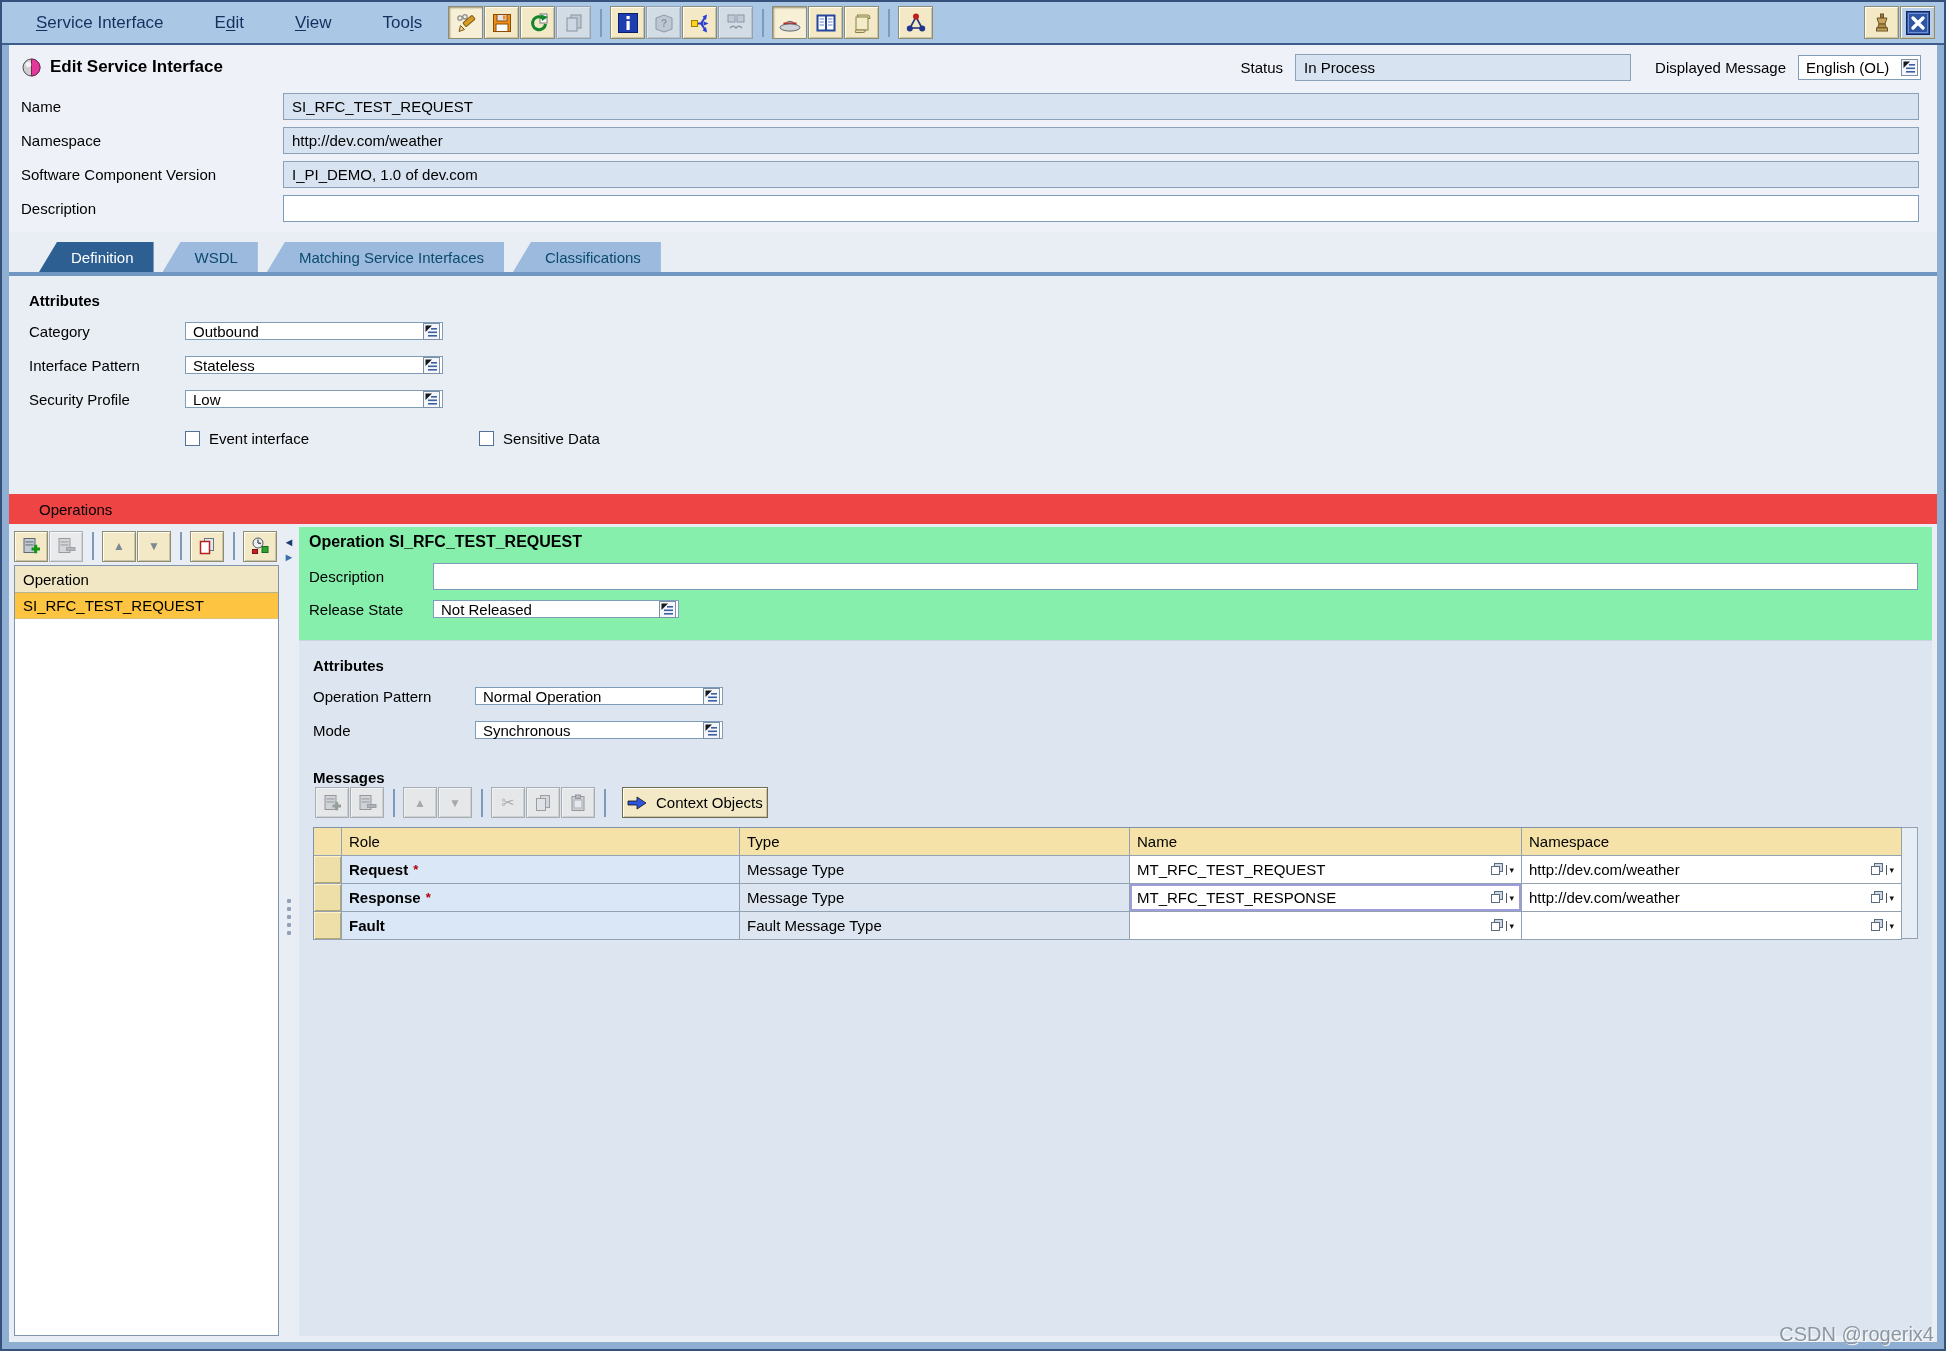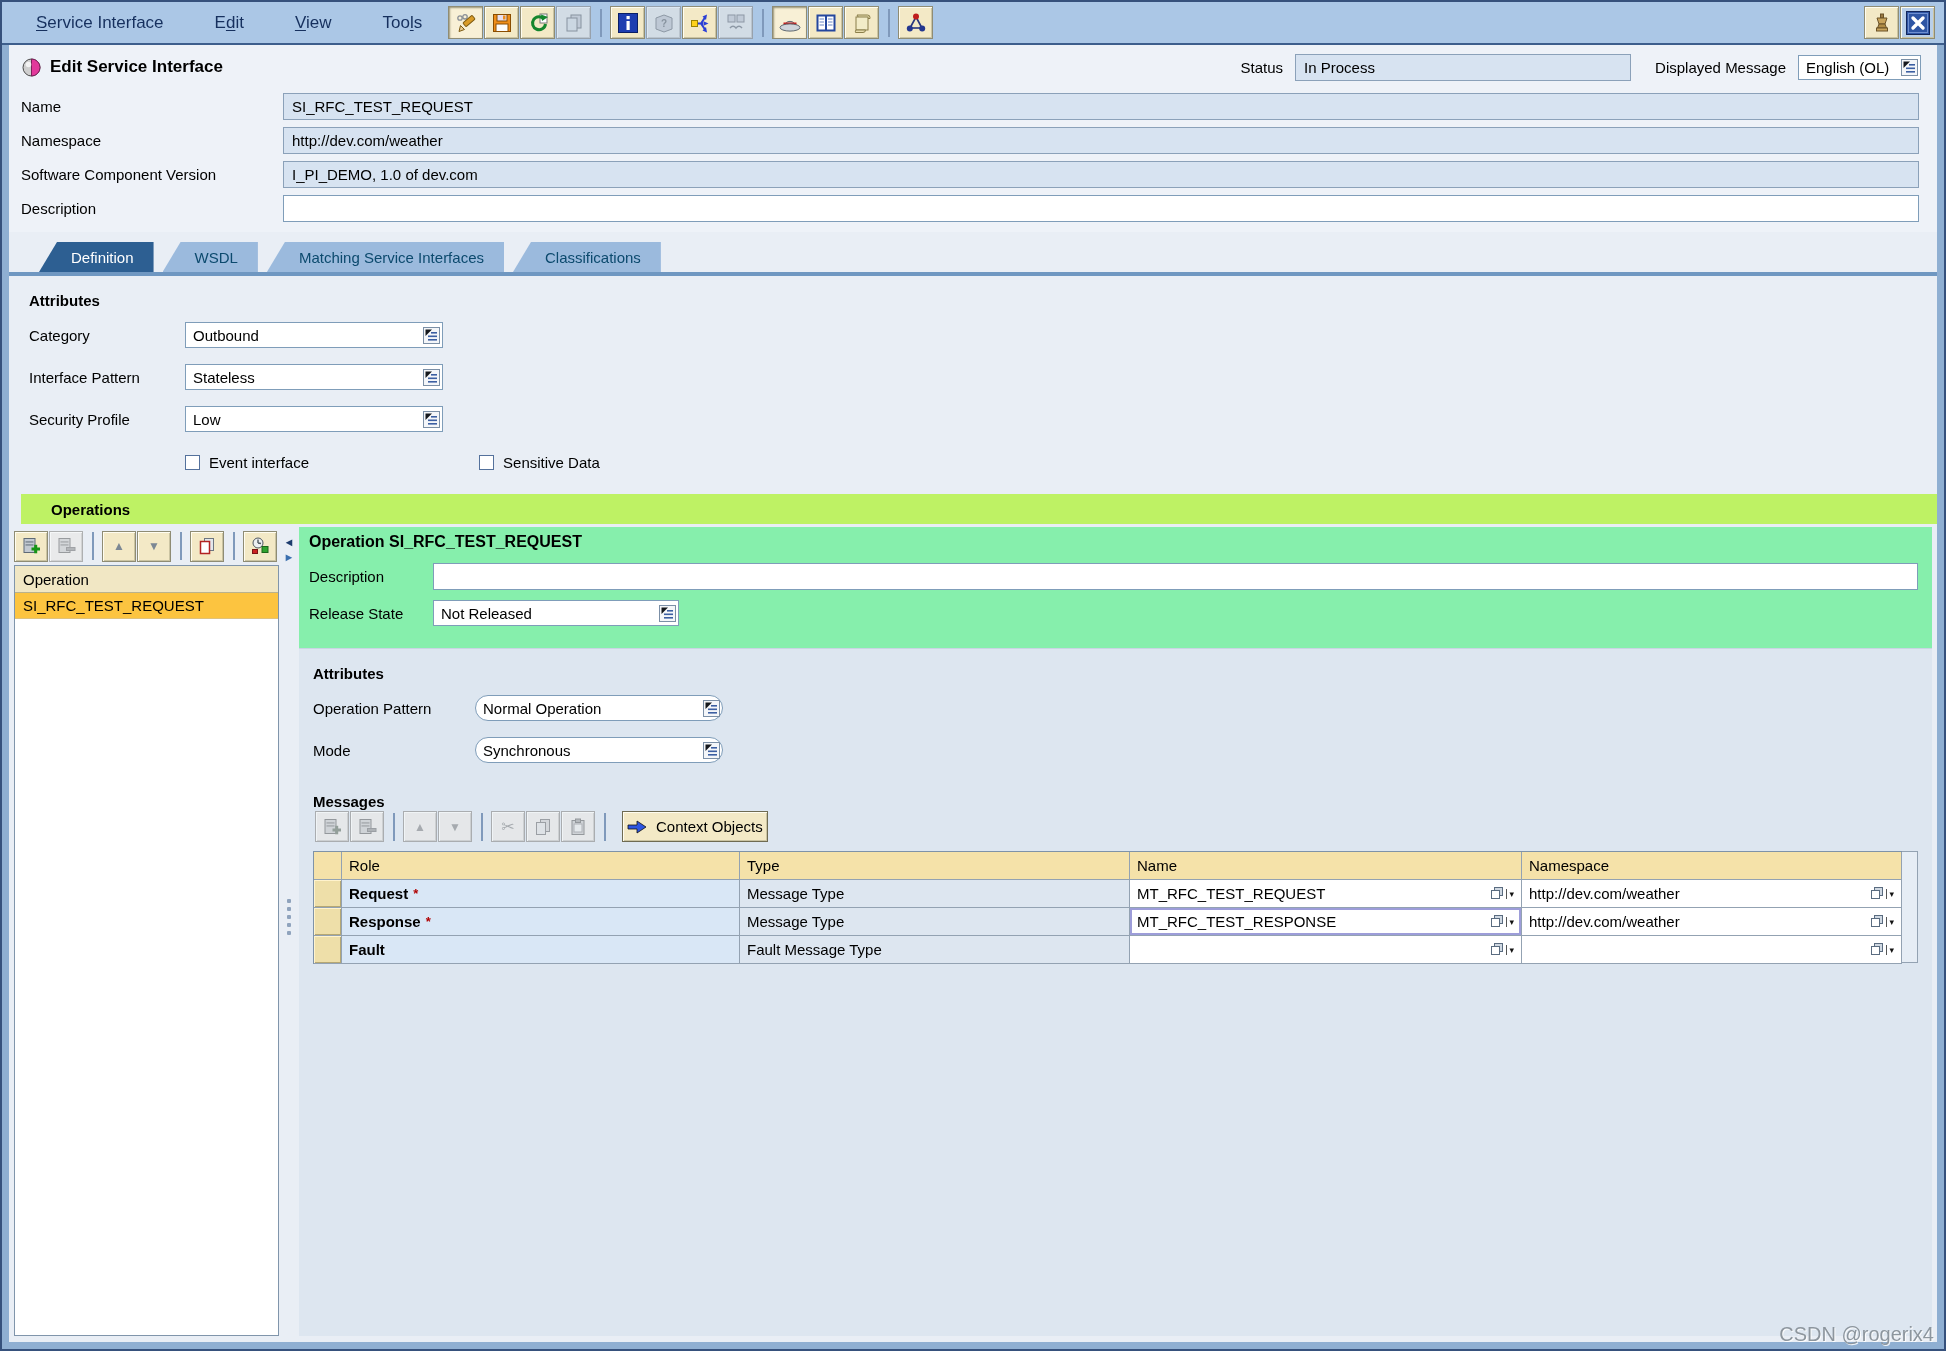--- a/index.html
+++ b/index.html
@@ -21,21 +21,21 @@
   svg{display:block;}
   .glyph{font-size:12px;color:#7c8894;line-height:1;}
   
   .body{display:flex;flex-direction:column;height:1297px;margin:0 7px 7px 7px;background:#e9eef5;}
   
   .titlebar{height:44px;display:flex;align-items:center;background:#eef2f8;padding:0 14px 0 12px;}
   .app-title{font-weight:bold;font-size:17px;margin-left:8px;}
   .tspacer{flex:1;}
   .side-label{font-size:15px;margin:0 12px;white-space:nowrap;}
   .status-field{width:336px;height:27px;background:#d7e3f1;border:1px solid #8ba1b9;display:flex;align-items:center;padding:0 8px;font-size:15px;}
-  .combo{height:26px;background:#fff;border:1px solid #7f9db9;display:flex;align-items:center;justify-content:space-between;padding:0 2px 0 7px;font-size:15px;cursor:default;}
+  .combo{height:18px;background:#fff;border:1px solid #7f9db9;display:flex;align-items:center;justify-content:space-between;padding:0 2px 0 7px;font-size:15px;cursor:default;}
   .lang-combo{width:123px;height:25px;margin-right:2px;}
   
   .formarea{background:#eef2f8;padding:4px 18px 10px 12px;}
   .frow{display:flex;align-items:center;margin-bottom:7px;}
   .flabel{width:262px;font-size:15px;}
   .ffield{flex:1;height:27px;border:1px solid #8ba1b9;background:#d7e3f1;display:flex;align-items:center;padding:0 8px;font-size:15px;}
   input.fedit{flex:1;height:27px;border:1px solid #7f9db9;background:#fff;font:15px "Liberation Sans",sans-serif;padding:0 8px;}
   
   .tabstrip{display:flex;align-items:flex-end;padding:10px 0 0 30px;border-bottom:4px solid #6f97c1;background:#e9eef5;gap:9px;}
   .tab{height:30px;display:flex;align-items:center;padding:0 20px 0 32px;background:#9bbadd;color:#0c4a6e;font-size:15px;
@@ -43,21 +43,21 @@
   .tab.active{background:#2d5f92;color:#fff;}
   
   .attrs{background:#e9eef5;padding:16px 0 0 20px;height:218px;}
   .sec-heading{font-weight:bold;font-size:15px;margin-bottom:13px;}
   .arow{display:flex;align-items:center;margin-bottom:16px;}
   .alabel{width:156px;font-size:15px;}
   .combo-md{width:258px;}
   .cbrow{display:flex;align-items:center;margin-top:22px;font-size:15px;}
   .checkbox{width:15px;height:15px;background:#fff;border:1px solid #54719c;margin-right:9px;flex:none;cursor:pointer;}
   
-  .band{height:30px;background:#bef264;display:flex;align-items:center;padding-left:30px;font-weight:bold;font-size:15px;margin-left:12px;}
+  .band{height:30px;background:#ef4444;display:flex;align-items:center;padding-left:30px;font-weight:normal;font-size:15px;}
   
   .split{flex:1;display:flex;padding:3px 5px 6px 5px;min-height:0;}
   .ops-left{width:265px;display:flex;flex-direction:column;}
   .ops-toolbar{display:flex;align-items:center;height:38px;padding:2px 0;}
   .ops-toolbar .tbtn{width:34px;height:31px;}
   .ops-list{flex:1;background:#fff;border:1px solid #8095ab;display:flex;flex-direction:column;}
   .list-header{height:27px;background:#f1e7c4;border-bottom:1px solid #b9b28e;display:flex;align-items:center;padding:0 8px;font-size:15px;}
   .list-item{height:26px;display:flex;align-items:center;padding:0 8px;font-size:15px;cursor:pointer;}
   .list-item.selected{background:#fcc440;border-bottom:1px solid #e0c27a;}
   .splitter{width:20px;display:flex;flex-direction:column;align-items:center;padding-top:8px;position:relative;}
@@ -67,21 +67,21 @@
   .grip i{width:4px;height:4px;background:#8fa3bd;border-radius:1px;}
   
   .op-right{flex:1;display:flex;flex-direction:column;min-width:0;}
   .op-top{background:#86efac;padding:6px 14px 20px 10px;}
   .op-title{font-weight:bold;font-size:16px;margin-bottom:12px;}
   .drow{display:flex;align-items:center;margin-bottom:10px;}
   .dlabel{width:124px;font-size:15px;}
   .combo-rel{width:246px;}
   .op-lower{flex:1;background:#dde6f0;border-top:1px solid #c9d5e3;padding:16px 14px 0 14px;min-height:0;}
   .dlabel2{width:162px;font-size:15px;}
-  .combo-sm{width:248px;border-radius:13px;}
+  .combo-sm{width:248px;}
   .msg-heading{font-weight:bold;font-size:15px;margin:30px 0 1px 0;}
   .msg-toolbar{display:flex;align-items:center;margin:0 0 9px 2px;}
   .msg-toolbar .tbtn{width:34px;height:31px;}
   .ctx-btn{height:31px;background:#f3e9c6;border:1px solid #6f6b52;box-shadow:inset 1px 1px 0 #fffdf0, inset -1px -1px 0 #cbc4a2;
            display:flex;align-items:center;gap:9px;padding:0 4px;font:15px "Liberation Sans",sans-serif;margin-left:8px;cursor:pointer;}
   
   .mtable-wrap{display:flex;margin-top:2px;align-items:flex-start;}
   .mtable{border-top:1px solid #7f93a8;border-left:1px solid #7f93a8;}
   .hrow,.mrow{display:flex;height:28px;}
   .cell{border-right:1px solid #93a2b2;border-bottom:1px solid #93a2b2;display:flex;align-items:center;padding:0 7px;font-size:15px;overflow:hidden;}

